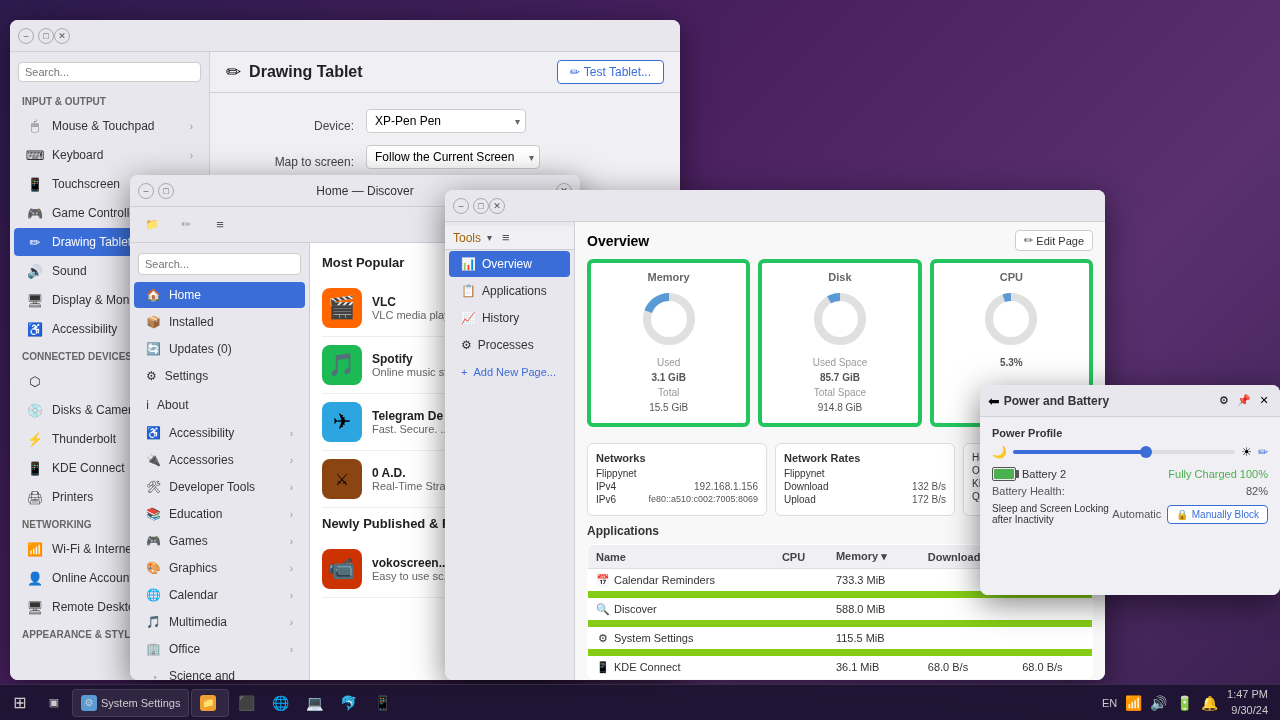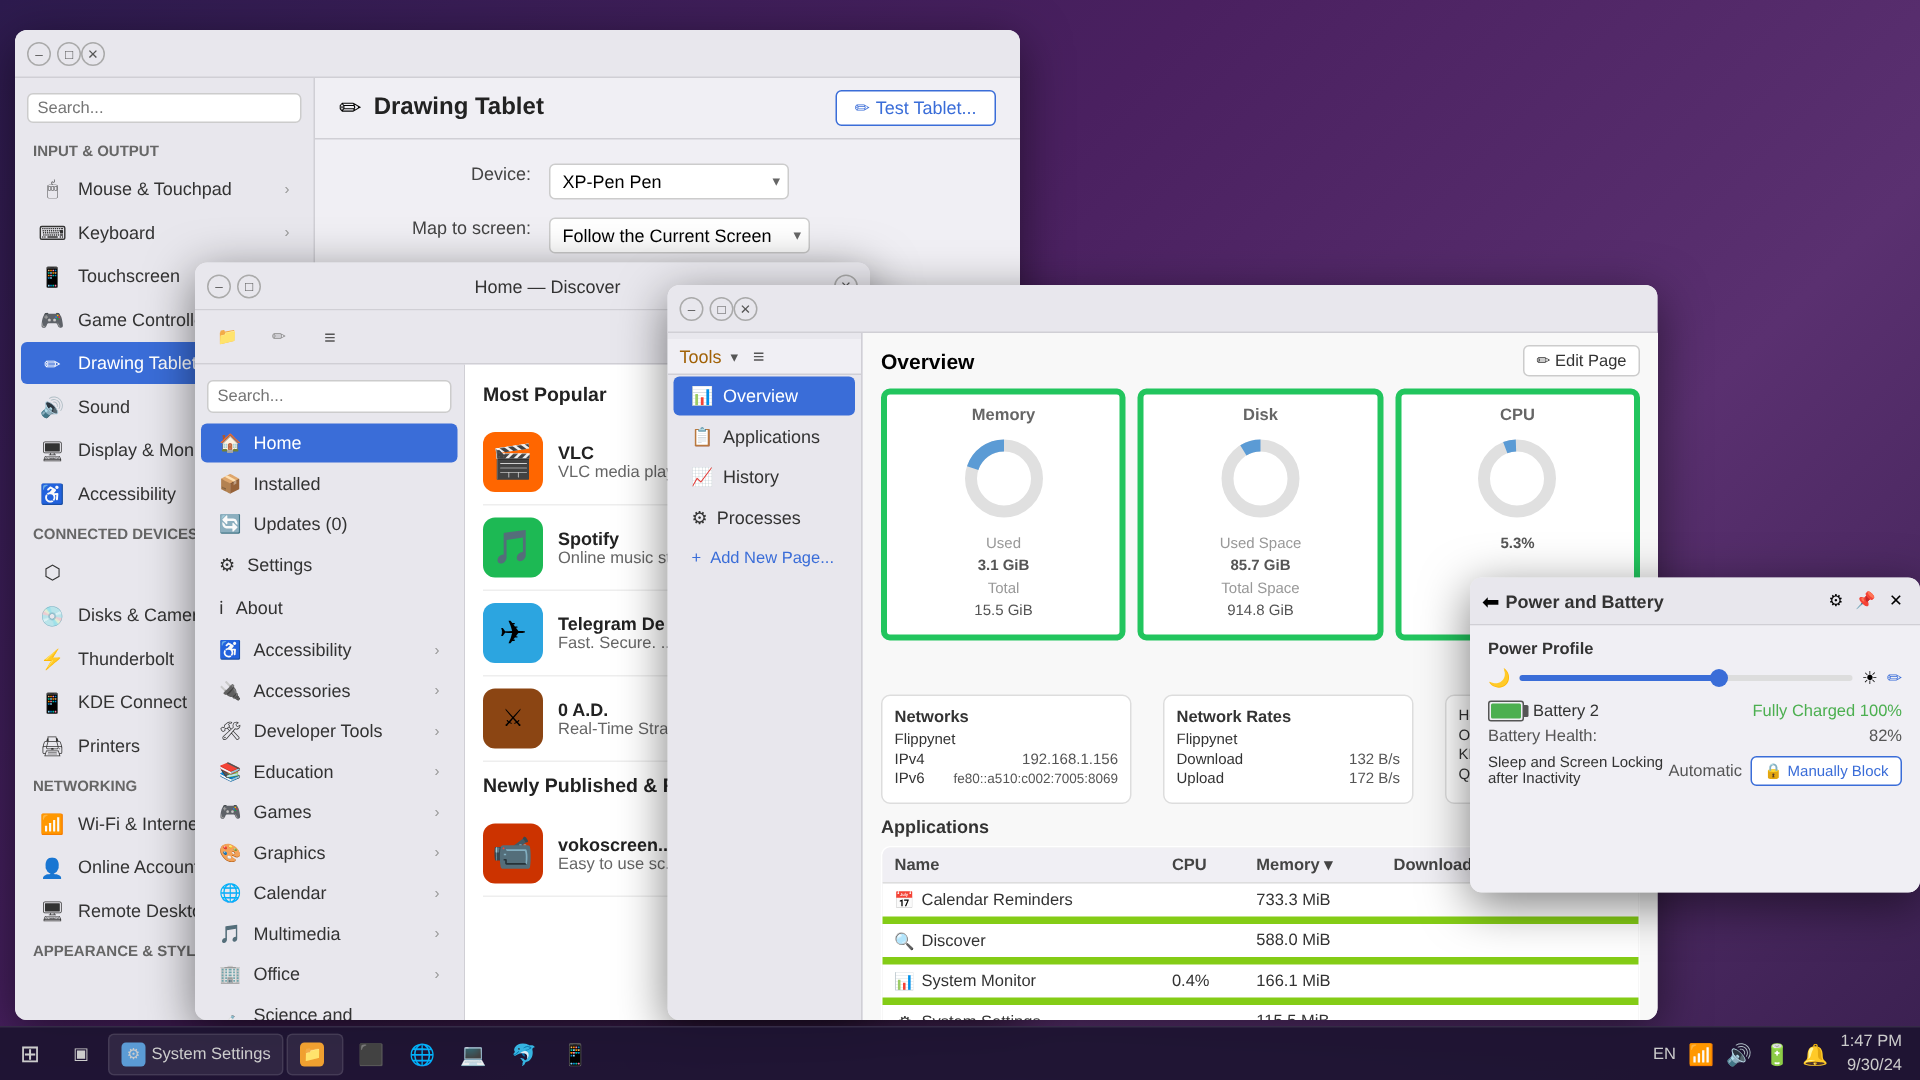--- a/index.html
+++ b/index.html
@@ -218,21 +218,21 @@
       font-weight: 600;
       color: #222;
     }
     .settings-content {
       flex: 1;
       padding: 16px;
       overflow-y: auto;
     }
     .settings-row {
       display: flex;
-      align-items: flex-start;
+      align-items: flex-end;
       margin-bottom: 12px;
     }
     .settings-label {
       width: 140px;
       font-size: 12px;
       color: #444;
       text-align: right;
       padding-right: 12px;
     }
     .settings-control {
@@ -530,21 +530,21 @@
       padding: 5px 8px;
       font-size: 11px;
       text-align: left;
       color: #444;
       border-bottom: 1px solid #ddd;
     }
     .apps-table td {
       padding: 4px 8px;
       font-size: 11px;
       color: #333;
-      border-bottom: 5px solid #84cc16;
+      border-bottom: 7px solid #84cc16;
     }
     .apps-table tr:last-child td { border-bottom: none; }
     .app-icon-sm {
       width: 14px;
       height: 14px;
       display: inline-flex;
       align-items: center;
       justify-content: center;
       font-size: 11px;
       margin-right: 4px;
@@ -1120,21 +1120,21 @@
                 <circle cx="30" cy="30" r="22" fill="none" stroke="#5b9bd5" stroke-width="8" stroke-dasharray="7.3 130" stroke-dashoffset="7.3" transform="rotate(-90 30 30)"></circle>
               </svg>
             </div>
             <div class="sysmon-card-detail">
               <strong>5.3%</strong>
             </div>
           </div>
         </div>
 
         <div class="network-section">
-          <div style="display:flex; gap:21px;margin-top:20px;">
+          <div style="display:flex; gap:8px;">
             <div class="network-card">
               <div class="network-card-title">Networks</div>
               <div class="network-row">
                 <span class="label">Flippynet</span>
               </div>
               <div class="network-row">
                 <span class="label">IPv4</span>
                 <span>192.168.1.156</span>
               </div>
               <div class="network-row">
@@ -1198,27 +1198,20 @@
                 <td></td>
               </tr>
               <tr class="table-row">
                 <td><span class="app-icon-sm">🔍</span>Discover</td>
                 <td></td>
                 <td>588.0 MiB</td>
                 <td></td>
                 <td></td>
               </tr>
               <tr class="table-row">
-                <td><span class="app-icon-sm">📊</span>System Monitor</td>
-                <td>0.4%</td>
-                <td>166.1 MiB</td>
-                <td></td>
-                <td></td>
-              </tr>
-              <tr class="table-row">
                 <td><span class="app-icon-sm">⚙</span>System Settings</td>
                 <td></td>
                 <td>115.5 MiB</td>
                 <td></td>
                 <td></td>
               </tr>
               <tr class="table-row">
                 <td><span class="app-icon-sm">📱</span>KDE Connect</td>
                 <td></td>
                 <td>36.1 MiB</td>

